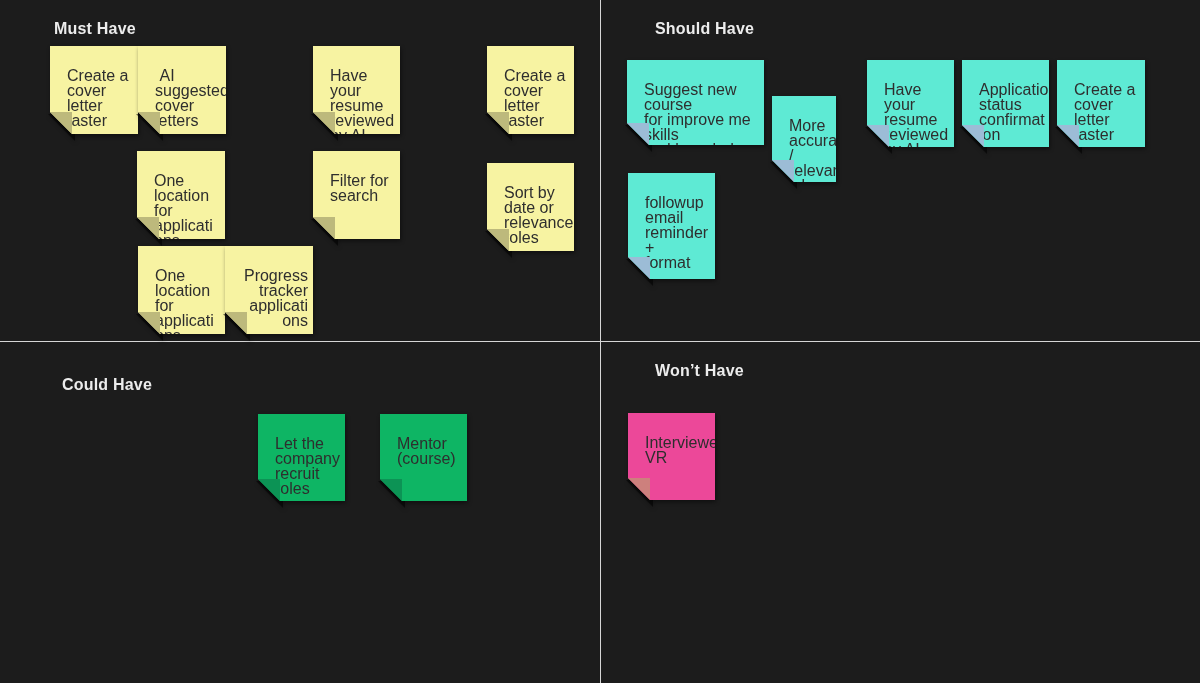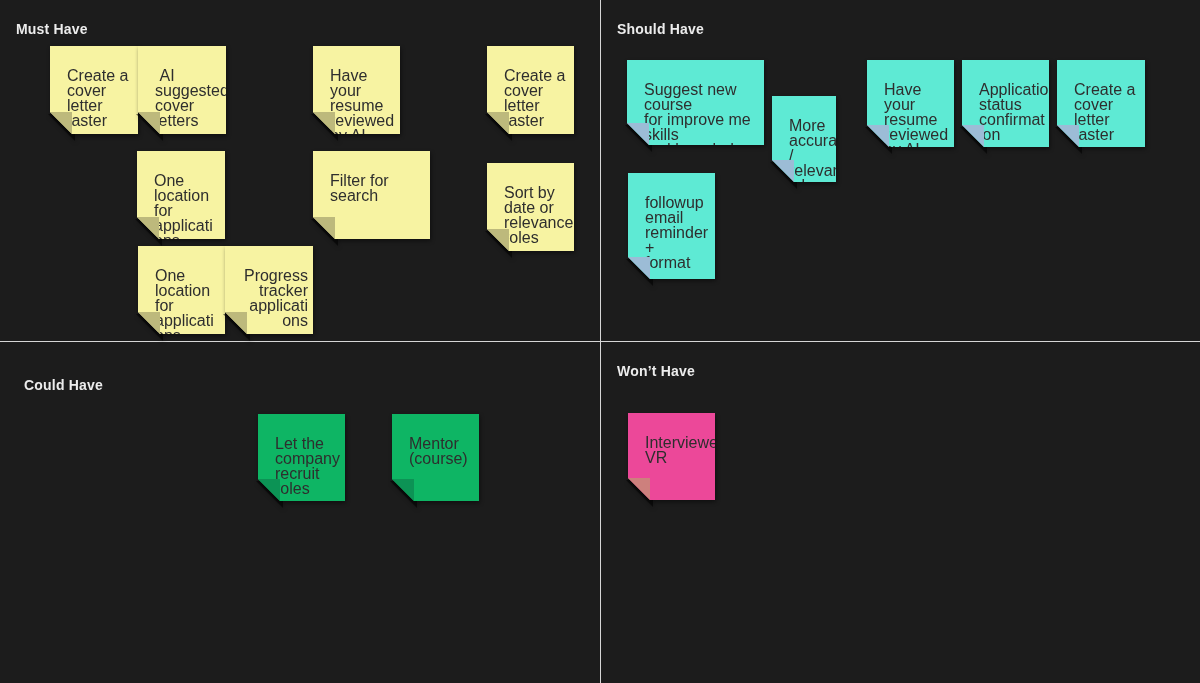--- a/index.html
+++ b/index.html
@@ -18,25 +18,26 @@
   .divider {
     position: absolute;
     background: #d6d6d6;
   }
   .divider.v { left: 600px; top: 0; width: 1px; height: 683px; }
   .divider.h { left: 0; top: 341px; width: 1200px; height: 1px; }
 
   .quad-title {
     position: absolute;
     color: #ececec;
-    font-size: 14px;
+    font-size: 16px;
     line-height: 20px;
     font-weight: 600;
     letter-spacing: 0.2px;
     white-space: nowrap;
+    margin-left: 38px;
   }
 
   .note {
     position: absolute;
     filter: drop-shadow(1px 2px 2px rgba(0,0,0,0.45));
   }
   .note .fold-shadow {
     position: absolute;
     left: -2px;
     bottom: -7px;
@@ -121,21 +122,21 @@
     <div class="fold"></div>
   </div>
   <div class="note q-must" style="left:137px; top:151px; width:88px; height:88px;">
     <div class="fold-shadow"></div>
     <div class="body"><span>One
 location for
 applicati
 ons</span></div>
     <div class="fold"></div>
   </div>
-  <div class="note q-must" style="left:313px; top:151px; width:87px; height:88px;padding-left:30px;">
+  <div class="note q-must" style="left:313px; top:151px; width:87px; height:88px;">
     <div class="fold-shadow"></div>
     <div class="body"><span>Filter for
 search</span></div>
     <div class="fold"></div>
   </div>
   <div class="note q-must" style="left:487px; top:151px; width:87px; height:88px;margin-top:12px;">
     <div class="fold-shadow"></div>
     <div class="body"><span>Sort by
 date or
 relevance
@@ -207,21 +208,21 @@
   </div>
 
   <div class="note q-could" style="left:258px; top:414px; width:87px; height:87px;">
     <div class="fold-shadow"></div>
     <div class="body"><span>Let the
 company
 recruit
 roles</span></div>
     <div class="fold"></div>
   </div>
-  <div class="note q-could" style="left:380px; top:414px; width:87px; height:87px;margin-left:12px;">
+  <div class="note q-could" style="left:380px; top:414px; width:87px; height:87px;">
     <div class="fold-shadow"></div>
     <div class="body"><span>Mentor
 (course)</span></div>
     <div class="fold"></div>
   </div>
 
   <div class="note q-wont" style="left:628px; top:413px; width:87px; height:87px;">
     <div class="fold-shadow"></div>
     <div class="body"><span>Interviewer
 VR</span></div>

